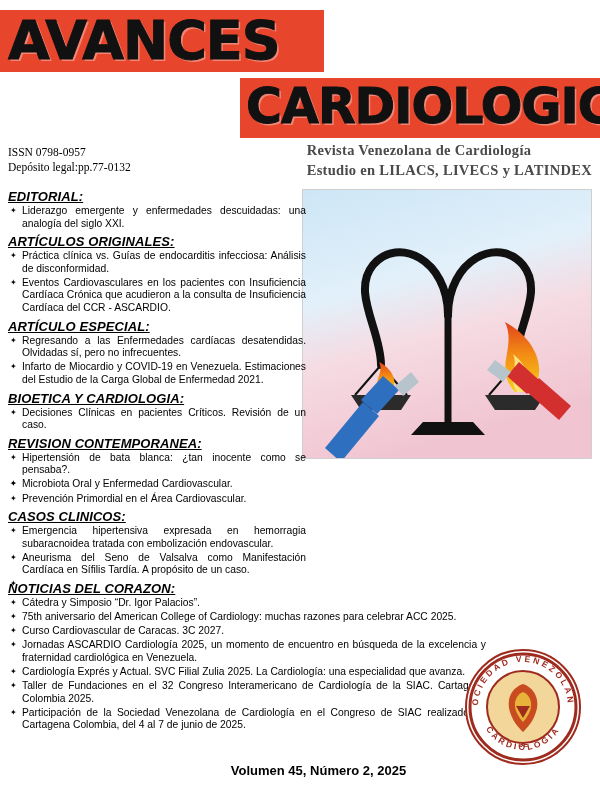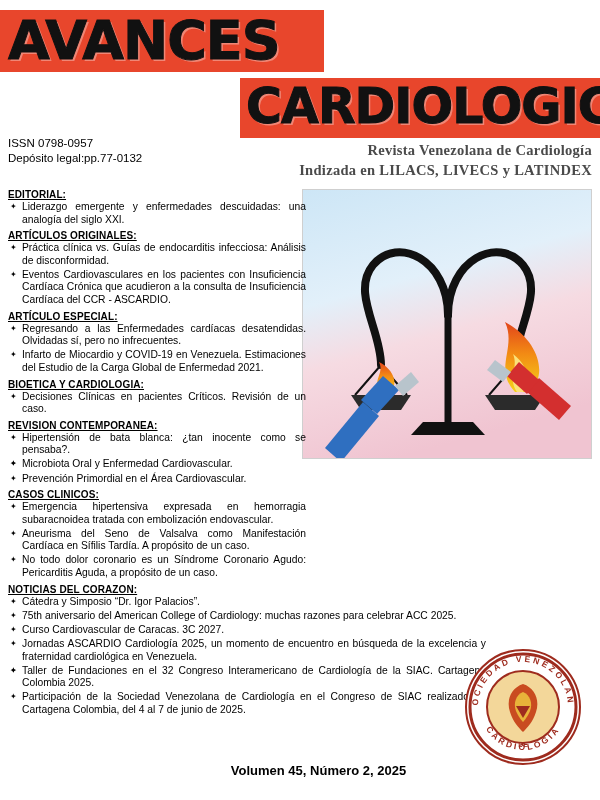--- a/index.html
+++ b/index.html
@@ -39,46 +39,47 @@
     font-family:"DejaVu Sans", sans-serif;
     font-weight:bold;
     font-size:49px;
     letter-spacing:-1px;
     color:#111;
     -webkit-text-stroke:1px #111;
     text-shadow:2px 2px 0 rgba(255,255,255,0.35);
     line-height:54px;
   }
   .issn-block {
-    position:absolute; left:8px; top:136px;
-    font-size:11.5px; line-height:15px; color:#000;
+    position:absolute; left:8px; top:145px;
+    font-size:11.5px; line-height:15px; color:#000;font-family:Liberation Serif, serif;
   }
   .subtitle-block {
     position:absolute; right:8px; top:140px;
-    text-align:right;
+    text-align:left;
     font-family:"Liberation Serif", serif;
     font-weight:bold;
     color:#4a4a4a;
     font-size:14.5px;
     line-height:20px;
     letter-spacing:0.3px;
   }
 
   
   .content {
     position:relative;
     padding:0 8px;
   }
   .section-head {
-    font-size:10px;
+    font-size:13px;
     font-weight:bold;
     text-decoration:underline;
     color:#000;
     margin:4px 0 1px 0;
     letter-spacing:0.1px;
+    font-style:italic;
   }
   ul.items { list-style:none; margin:0 0 2px 0; padding:0; }
   ul.items li {
     position:relative;
     font-size:10.3px;
     line-height:12.6px;
     margin:0 0 1.5px 0;
     padding-left:14px;
     text-align:justify;
     color:#000;
@@ -128,21 +129,21 @@
   <div class="red-bar-top"></div>
   <div class="red-bar-bottom"></div>
   <div class="title-avances">AVANCES</div>
   <div class="title-cardiologicos">CARDIOLOGICOS</div>
   <div class="issn-block">
     <div>ISSN 0798-0957</div>
     <div>Depósito legal:pp.77-0132</div>
   </div>
   <div class="subtitle-block">
     <div>Revista Venezolana de Cardiología</div>
-    <div>Indizada en LILACS, LIVECS y LATINDEX</div>
+    <div>Estudio en LILACS, LIVECS y LATINDEX</div>
   </div>
 </div>
 
 <div class="content">
 
   <div class="cover-img">
     <svg width="290" height="270" viewBox="0 0 290 270">
       <defs>
         <linearGradient id="bgGrad" x1="0" y1="0" x2="0.3" y2="1">
           <stop offset="0%" stop-color="#cde6f6"></stop>
@@ -214,32 +215,32 @@
       <li><span class="bullet">✦</span><span>Hipertensión de bata blanca: ¿tan inocente como se pensaba?.</span></li>
       <li><span class="bullet">✦</span></li>
       <li><span class="bullet">✦</span><span>Microbiota Oral y Enfermedad Cardiovascular.</span></li>
       <li><span class="bullet">✦</span><span>Prevención Primordial en el Área Cardiovascular.</span></li>
     </ul>
 
     <div class="section-head">CASOS CLINICOS:</div>
     <ul class="items">
       <li><span class="bullet">✦</span><span>Emergencia hipertensiva expresada en hemorragia subaracnoidea tratada con embolización endovascular.</span></li>
       <li><span class="bullet">✦</span><span>Aneurisma del Seno de Valsalva como Manifestación Cardíaca en Sífilis Tardía. A propósito de un caso.</span></li>
-      <li><span class="bullet">✦</span><span>No todo dolor coronario es un Síndrome Coronario Agudo: Pericarditis Aguda, a propósito de un caso.</span></li>
+      <li><span class="bullet">✦</span></li>
     </ul>
   </div>
 
   <div>
     <div class="section-head">NOTICIAS DEL CORAZON:</div>
     <ul class="items" style="width:478px;">
       <li><span class="bullet">✦</span><span>Cátedra y Simposio “Dr. Igor Palacios”.</span></li>
       <li><span class="bullet">✦</span><span>75th aniversario del American College of Cardiology: muchas razones para celebrar ACC 2025.</span></li>
       <li><span class="bullet">✦</span><span>Curso Cardiovascular de Caracas. 3C 2027.</span></li>
       <li><span class="bullet">✦</span><span>Jornadas ASCARDIO Cardiología 2025, un momento de encuentro en búsqueda de la excelencia y fraternidad cardiológica en Venezuela.</span></li>
-      <li><span class="bullet">✦</span></li>
+      <li><span class="bullet">✦</span><span>Cardiología Exprés y Actual. SVC Filial Zulia 2025.  La Cardiología: una especialidad que avanza.</span></li>
       <li><span class="bullet">✦</span><span>Taller de Fundaciones en el 32 Congreso Interamericano de Cardiología de la SIAC. Cartagena Colombia 2025.</span></li>
       <li><span class="bullet">✦</span><span>Participación de la Sociedad Venezolana de Cardiología en el Congreso de SIAC realizado en Cartagena Colombia, del 4 al 7 de junio de 2025.</span></li>
     </ul>
   </div>
 </div>
 
 <div class="seal">
   <svg width="118" height="118" viewBox="0 0 118 118">
     <defs>
       <path id="arcTop" d="M 14,59 A 45,45 0 0 1 104,59"></path>

